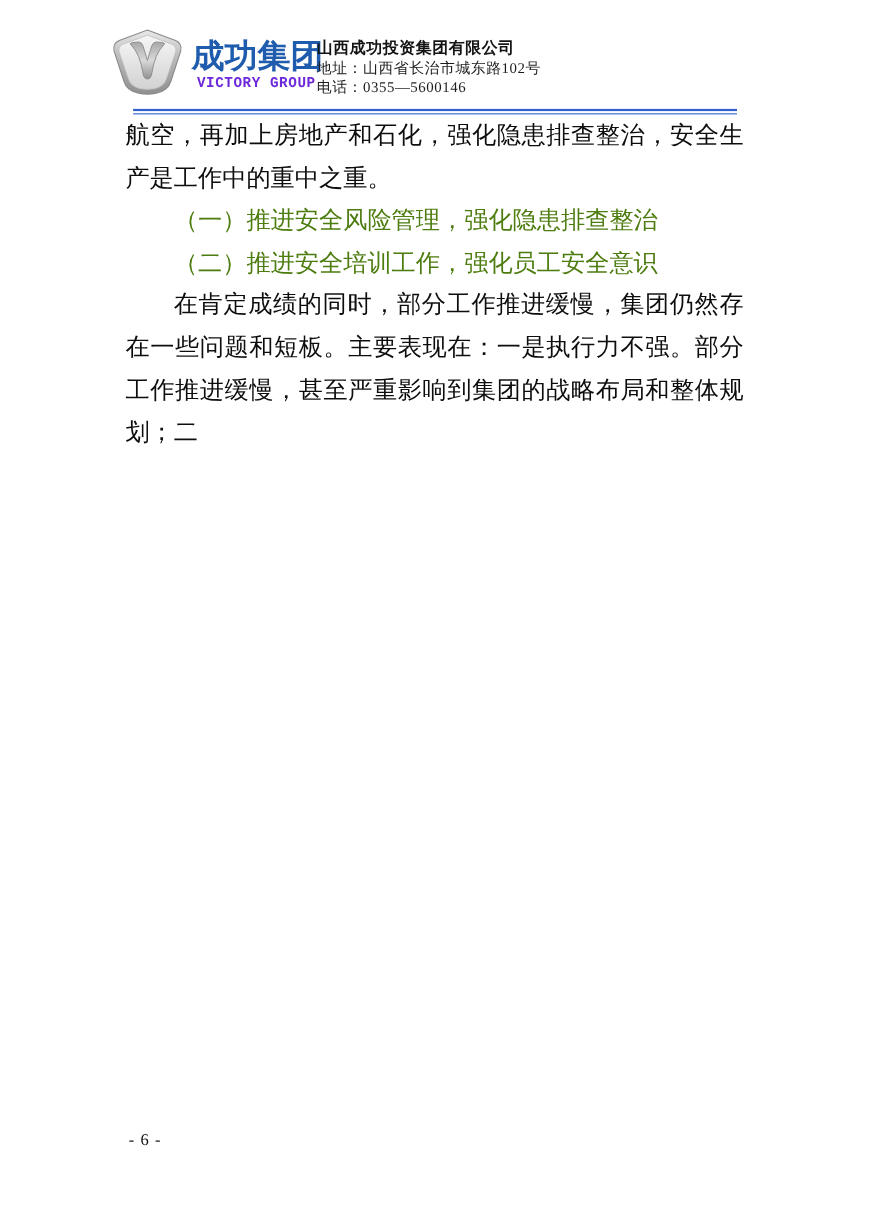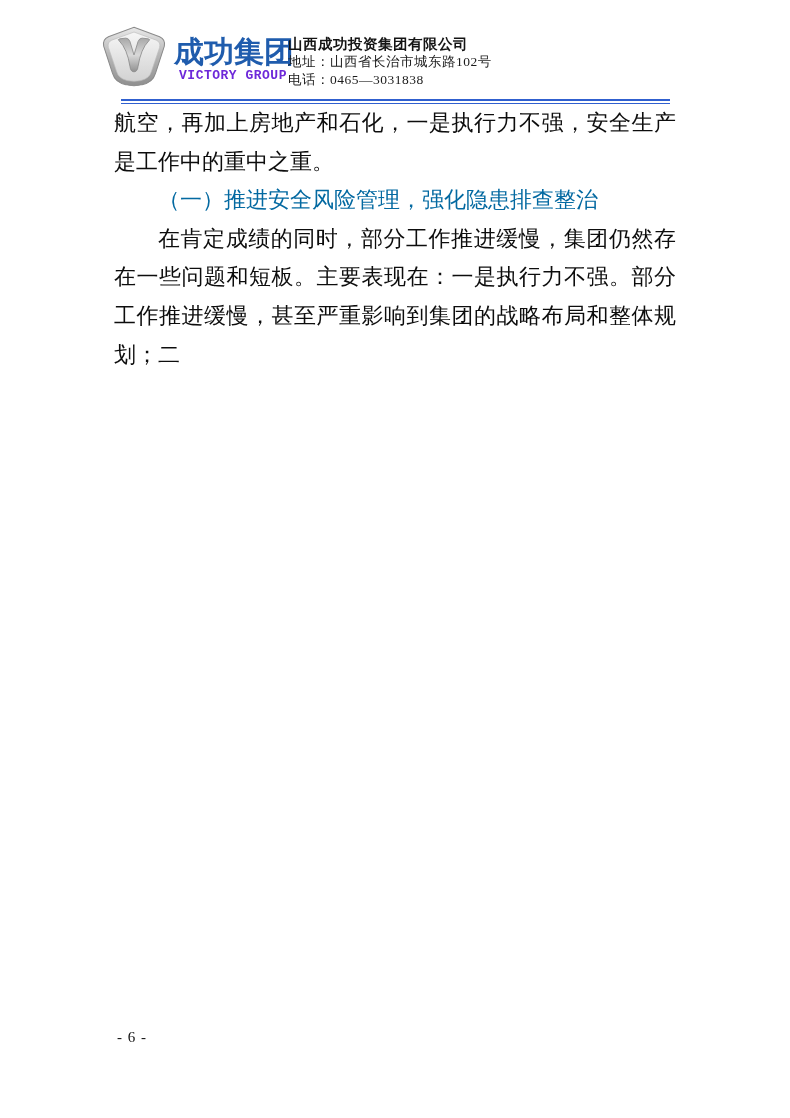--- a/index.html
+++ b/index.html
@@ -46,21 +46,21 @@
   .doc-body {
     position: absolute;
     left: 114px; top: 104px; width: 562px;
     font-size: 22px; color: #0d0d0d;
     line-height: 38.6px;
     text-align: justify;
     text-justify: inter-ideograph;
   }
   .doc-body p { margin: 0; }
   .indent { text-indent: 2em; }
-  .kai-heading { font-weight: 400; color: #0369a1; }
+  .kai-heading { font-weight: 400; color: #4d7c0f; }
   .bold-run { font-weight: 400; }
 
   
   .page-number {
     position: absolute; left: 117px; top: 1029px;
     font-size: 15px; color: #111; letter-spacing: 1px;
     font-family: "Liberation Serif", "DejaVu Serif", serif;
   }
 </style>
 </head>
@@ -95,31 +95,32 @@
     </div>
 
     <div class="logo-text">
       <div class="logo-cn">成功集团</div>
       <div class="logo-en">VICTORY GROUP</div>
     </div>
 
     <div class="company-block">
       <div class="company-name">山西成功投资集团有限公司</div>
       <div class="company-line">地址：山西省长治市城东路102号</div>
-      <div class="company-line">电话：0465—3031838</div>
+      <div class="company-line">电话：0355—5600146</div>
     </div>
 
     <div class="header-rule">
       <div class="rule-thick"></div>
       <div class="rule-gap"></div>
       <div class="rule-thin"></div>
     </div>
   </div>
 
   <div class="doc-body">
-    <p>航空，再加上房地产和石化，一是执行力不强，安全生产是工作中的重中之重。</p>
+    <p>航空，再加上房地产和石化，强化隐患排查整治，安全生产是工作中的重中之重。</p>
     <p class="indent kai-heading">（一）推进安全风险管理，强化隐患排查整治</p>
+    <p class="indent kai-heading">（二）推进安全培训工作，强化员工安全意识</p>
     <p class="indent"><span>在肯定成绩的同时，部分工作推进缓慢，集团仍然存在一些问题和短板。</span><span class="bold-run">主要表现在：</span><span>一是执行力不强。部分工作推进缓慢，甚至严重影响到集团的战略布局和整体规划；二</span></p>
   </div>
 
   <div class="page-number">- 6 -</div>
 
 </div>
 
 </body></html>

